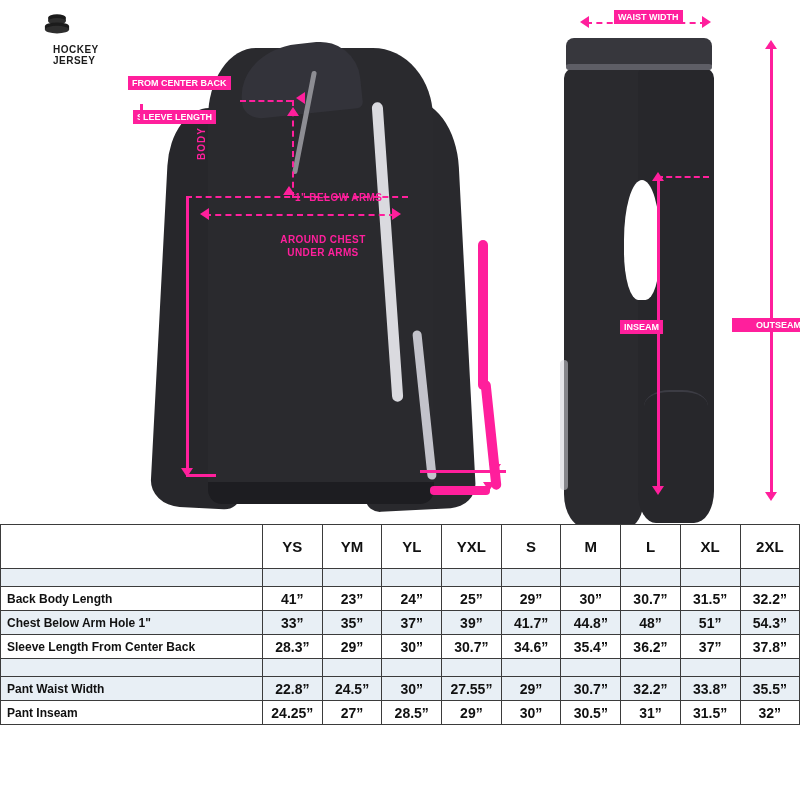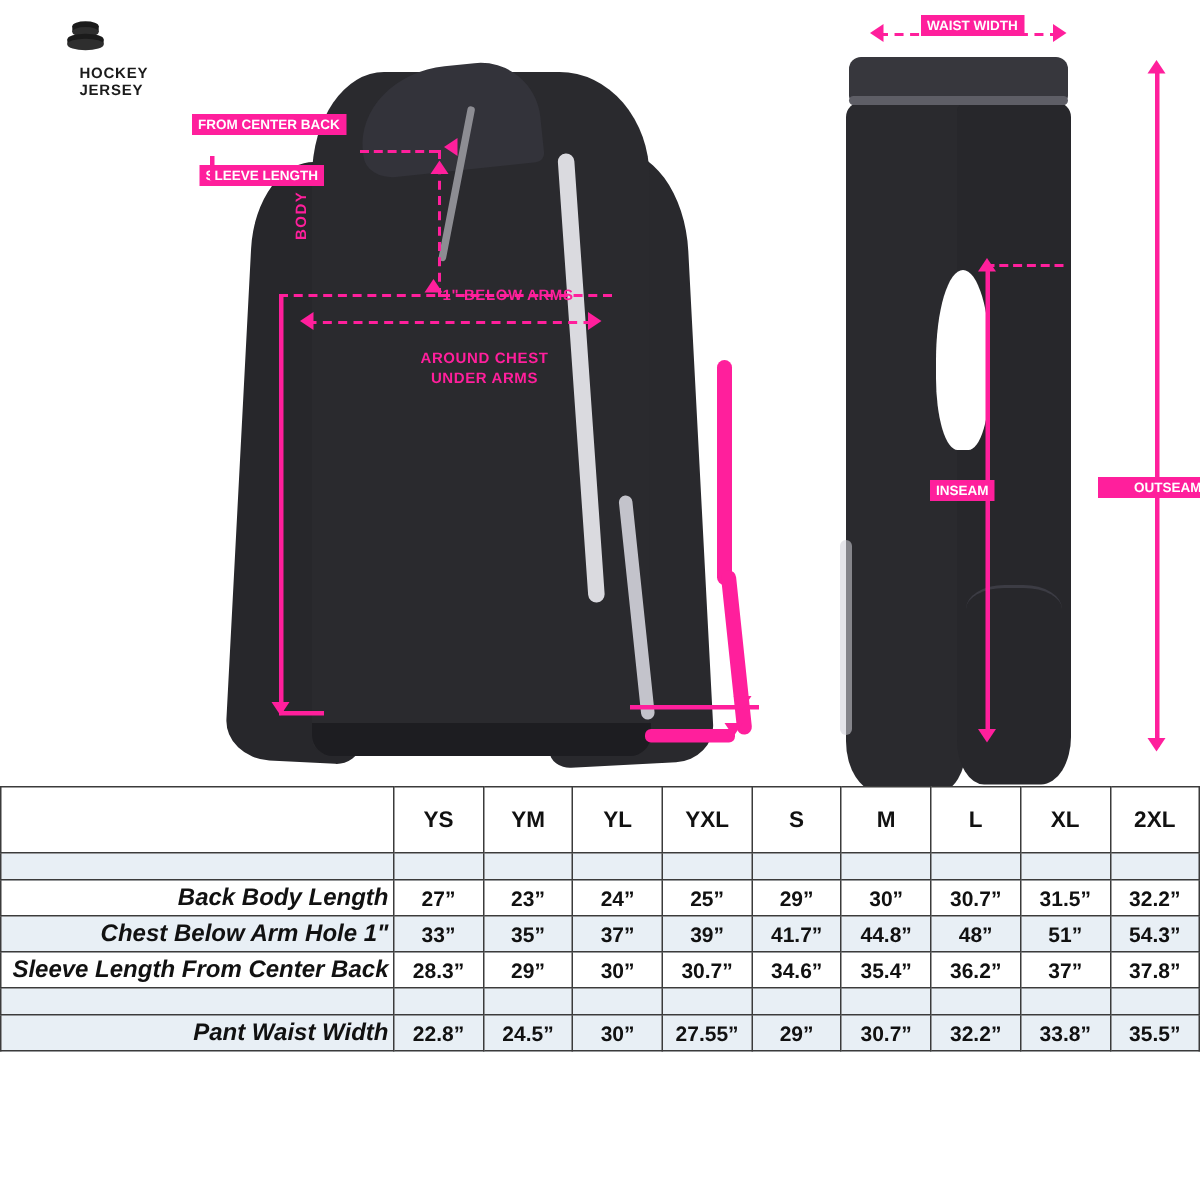--- a/index.html
+++ b/index.html
@@ -137,21 +137,21 @@
   
   #table-wrap { position:absolute; left:0; top:524px; width:800px; height:276px; background:#fff; }
   table { border-collapse:collapse; width:800px; table-layout:fixed; }
   th, td {
     border:1px solid #3b3b3b;
     font-size:13px; font-weight:bold; color:#111;
     height:24px; padding:0 3px;
   }
   thead th { height:44px; font-size:15px; text-align:center; }
   th.rowhdr, td.rowhdr {
-    text-align:right; font-size:16px; padding-left:6px; width:260px;font-style:italic;
+    text-align:left; font-size:12px; padding-left:6px; width:260px;
   }
   td.val { text-align:center; font-size:14px; }
   tr.alt td, tr.alt th { background:#e8eff5; }
   tr.spacer td { height:18px; }
   col.cname { width:262px; }
   col.cval  { width:59.7px; }
 </style>
 </head>
 <body>
 
@@ -284,21 +284,21 @@
           <td></td>
             <td></td>
             <td></td>
           <td></td>
             <td></td>
             <td></td>
         </tr>
 
         <tr>
           <td class="rowhdr">Back Body Length</td>
-          <td class="val">27”</td>
+          <td class="val">41”</td>
           <td class="val">23”</td>
           <td class="val">24”</td>
           <td class="val">25”</td>
           <td class="val">29”</td>
           <td class="val">30”</td>
           <td class="val">30.7”</td>
           <td class="val">31.5”</td>
           <td class="val">32.2”</td>
         </tr>
 
@@ -348,17 +348,29 @@
           <td class="val">24.5”</td>
           <td class="val">30”</td>
           <td class="val">27.55”</td>
           <td class="val">29”</td>
           <td class="val">30.7”</td>
           <td class="val">32.2”</td>
           <td class="val">33.8”</td>
           <td class="val">35.5”</td>
         </tr>
 
+        <tr>
+          <td class="rowhdr">Pant Inseam</td>
+          <td class="val">24.25”</td>
+          <td class="val">27”</td>
+          <td class="val">28.5”</td>
+          <td class="val">29”</td>
+          <td class="val">30”</td>
+          <td class="val">30.5”</td>
+          <td class="val">31”</td>
+          <td class="val">31.5”</td>
+          <td class="val">32”</td>
+        </tr>
       </tbody>
     </table>
   </div>
 
 </div>
 
 </body></html>

